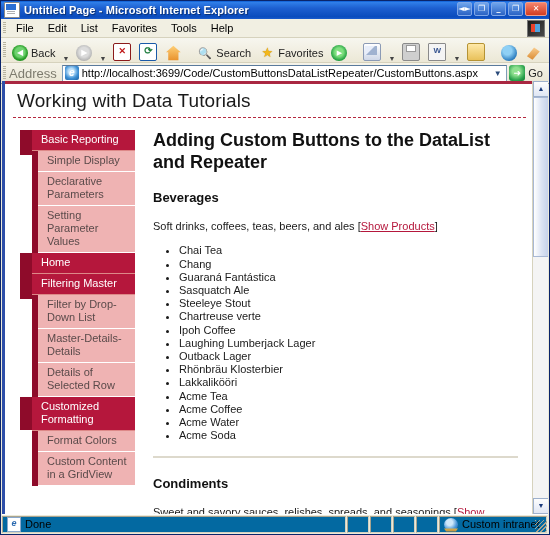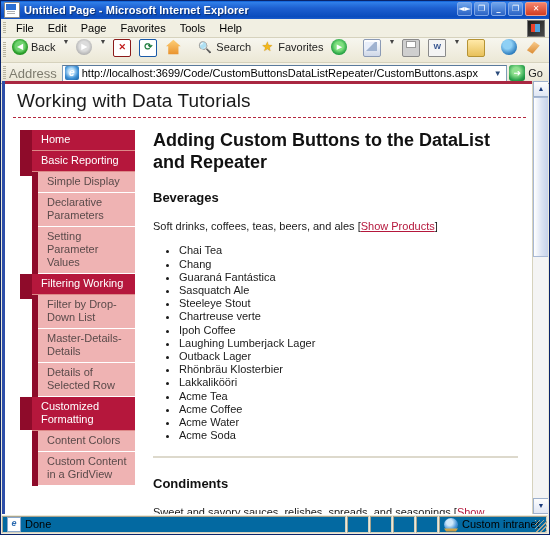--- a/index.html
+++ b/index.html
@@ -110,21 +110,21 @@
     width: 9px; height: 8px;
     background:
       linear-gradient(to right, #e8412c 0 4px, #4fa3e0 4px 9px);
   }
 
   
   .toolbar {
     height: 24px;
     background: linear-gradient(to bottom, #f7f6ef, #ece8d6);
     border-bottom: 1px solid #d6d2bd;
-    display: flex; align-items: flex-start;
+    display: flex; align-items: flex-end;
     padding-left: 8px;
     position: relative;
     gap: 2px;
   }
   .toolbar::before {
     content: "";
     position: absolute; left: 2px; top: 4px;
     width: 3px; height: 16px;
     background-image: repeating-linear-gradient(to bottom, #b8b4a0 0 1px, transparent 1px 2px);
   }
@@ -410,21 +410,21 @@
       <div class="tb-btn">❐</div>
       <div class="tb-btn">_</div>
       <div class="tb-btn">❐</div>
       <div class="tb-btn close">✕</div>
     </div>
   </div>
 
   <div class="menubar">
     <div class="menu-item">File</div>
     <div class="menu-item">Edit</div>
-    <div class="menu-item">Page</div>
+    <div class="menu-item">List</div>
     <div class="menu-item">Favorites</div>
     <div class="menu-item">Tools</div>
     <div class="menu-item">Help</div>
     <div class="menu-logo"></div>
   </div>
 
   <div class="toolbar">
     <div class="tbtn">
       <span class="ic back"></span>
       <span>Back</span>
@@ -500,40 +500,40 @@
     <div class="page">
       <div class="page-top-rule"></div>
       <div class="site-title">Working with Data Tutorials</div>
       <div class="dashed-rule"></div>
 
       <div class="columns">
 
         <div class="sidebar">
 
           <div class="nav-section">
-            <div class="nav-head">Home</div>
-          </div>
-
-          <div class="nav-section">
             <div class="nav-head">Basic Reporting</div>
             <div class="nav-link">Simple Display</div>
             <div class="nav-link">Declarative Parameters</div>
             <div class="nav-link">Setting Parameter Values</div>
           </div>
 
           <div class="nav-section">
-            <div class="nav-head">Filtering Working</div>
+            <div class="nav-head">Home</div>
+          </div>
+
+          <div class="nav-section">
+            <div class="nav-head">Filtering Master</div>
             <div class="nav-link">Filter by Drop-Down List</div>
             <div class="nav-link">Master-Details-Details</div>
             <div class="nav-link">Details of Selected Row</div>
           </div>
 
           <div class="nav-section">
             <div class="nav-head tall">Customized Formatting</div>
-            <div class="nav-link">Content Colors</div>
+            <div class="nav-link">Format Colors</div>
             <div class="nav-link">Custom Content in a GridView</div>
 
           </div>
 
         </div>
 
         <div class="content">
           <h1>Adding Custom Buttons to the DataList and Repeater</h1>
 
           <h2>Beverages</h2>

